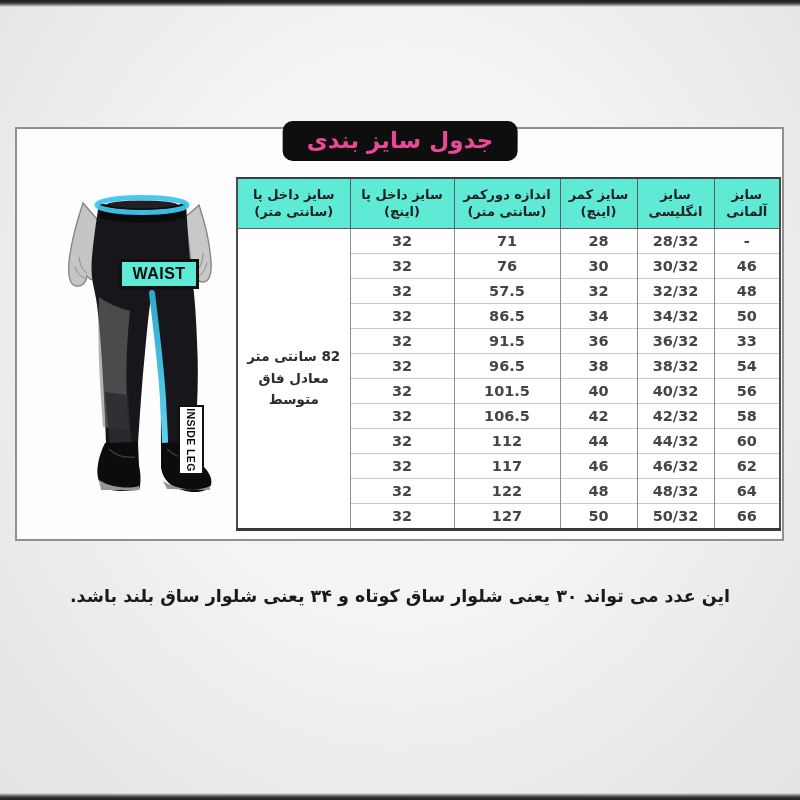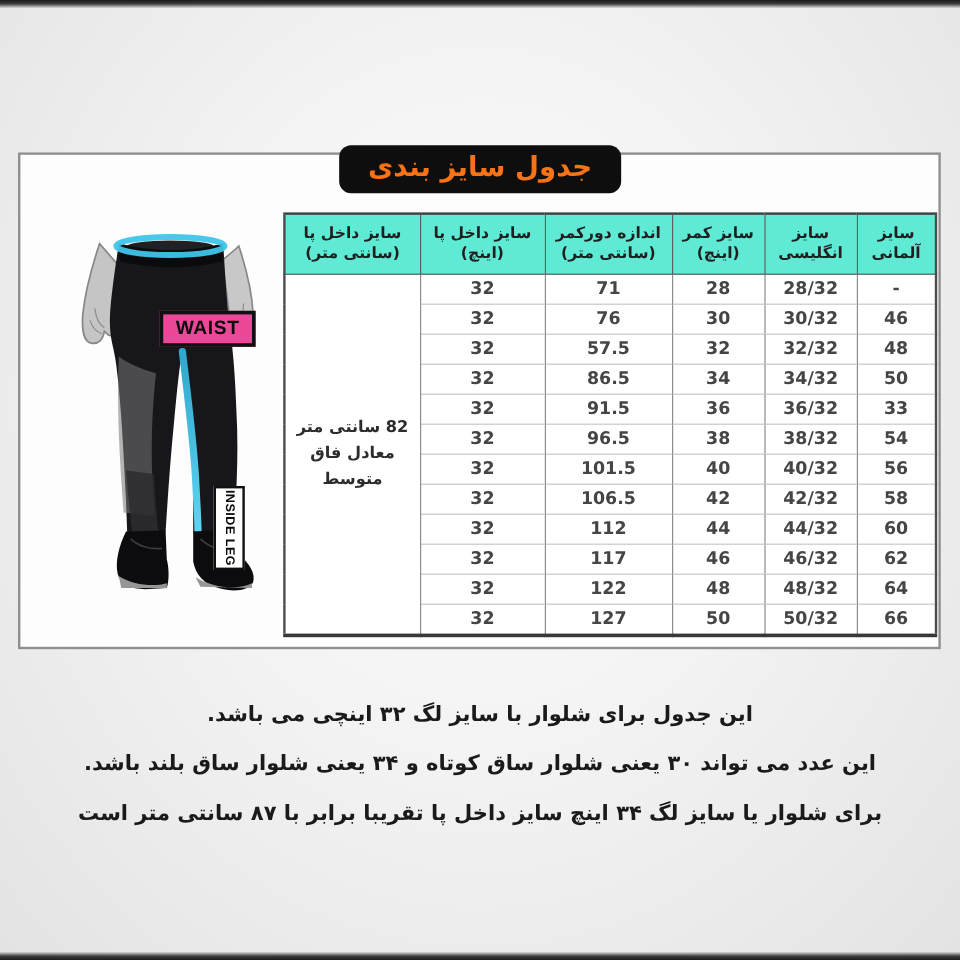--- a/index.html
+++ b/index.html
@@ -8,35 +8,35 @@
     background:radial-gradient(ellipse at 50% 42%, #fcfcfc 0%, #f3f3f3 45%, #e3e3e3 100%);
     font-family:"DejaVu Sans", sans-serif;
   }
   .edge-band-top{position:absolute;left:0;top:0;width:800px;height:7px;
     background:linear-gradient(180deg,#191919 0%,#3c3c3c 45%,rgba(220,220,220,0) 100%);}
   .edge-band-bottom{position:absolute;left:0;bottom:0;width:800px;height:7px;
     background:linear-gradient(0deg,#1c1c1c 0%,#3c3c3c 45%,rgba(220,220,220,0) 100%);}
 
   .title-badge{
     position:absolute;left:50%;top:121px;transform:translateX(-50%);
-    background:#0e0e0e;color:#f97316;border-radius:10px;
+    background:#0e0e0e;color:#ec4899;border-radius:10px;
     padding:6px 24px 8px 24px;font-size:23px;font-weight:bold;
     direction:rtl;z-index:5;letter-spacing:.5px;
   }
 
   .card{
     position:absolute;left:15px;top:127px;width:769px;height:414px;
     box-sizing:border-box;border:2px solid #8f8f8f;background:#fdfdfd;z-index:1;
   }
 
   
   .pants-wrap{position:absolute;left:22px;top:58px;width:215px;height:330px;}
   .waist-label{
-    position:absolute;left:94px;top:72px;width:74px;height:24px;z-index:4;
-    background:#ec4899;border:3px solid #101010;display:flex;align-items:center;justify-content:center;
+    position:absolute;left:80px;top:72px;width:74px;height:24px;z-index:4;
+    background:#5eead4;border:3px solid #101010;display:flex;align-items:center;justify-content:center;
     font-family:"Liberation Sans","DejaVu Sans",sans-serif;font-weight:bold;font-size:16px;color:#0b0b0b;
     letter-spacing:.5px;
   }
   .inside-leg-label{position:absolute;left:139px;top:218px;width:26px;height:70px;z-index:4;}
   .inside-leg-inner{
     width:70px;height:26px;transform:translateX(26px) rotate(90deg);transform-origin:0 0;
     box-sizing:border-box;background:#fff;border:2px solid #101010;
     display:flex;align-items:center;justify-content:center;
     font-family:"Liberation Sans","DejaVu Sans",sans-serif;font-weight:bold;font-size:10.5px;color:#0b0b0b;
     letter-spacing:.4px;white-space:nowrap;
@@ -262,16 +262,14 @@
           <td>50/32</td>
           <td>50</td>
           <td>127</td>
           <td>32</td>
         </tr>
     </tbody>
   </table>
 </div>
 
 <div class="notes">
-  <p>این جدول برای شلوار با سایز لگ ۳۲ اینچی می باشد.</p>
   <p>این عدد می تواند ۳۰ یعنی شلوار ساق کوتاه و ۳۴ یعنی شلوار ساق بلند باشد.</p>
-  <p>برای شلوار یا سایز لگ ۳۴ اینچ سایز داخل پا تقریبا برابر با ۸۷ سانتی متر است</p>
 </div>
 
 </body></html>

